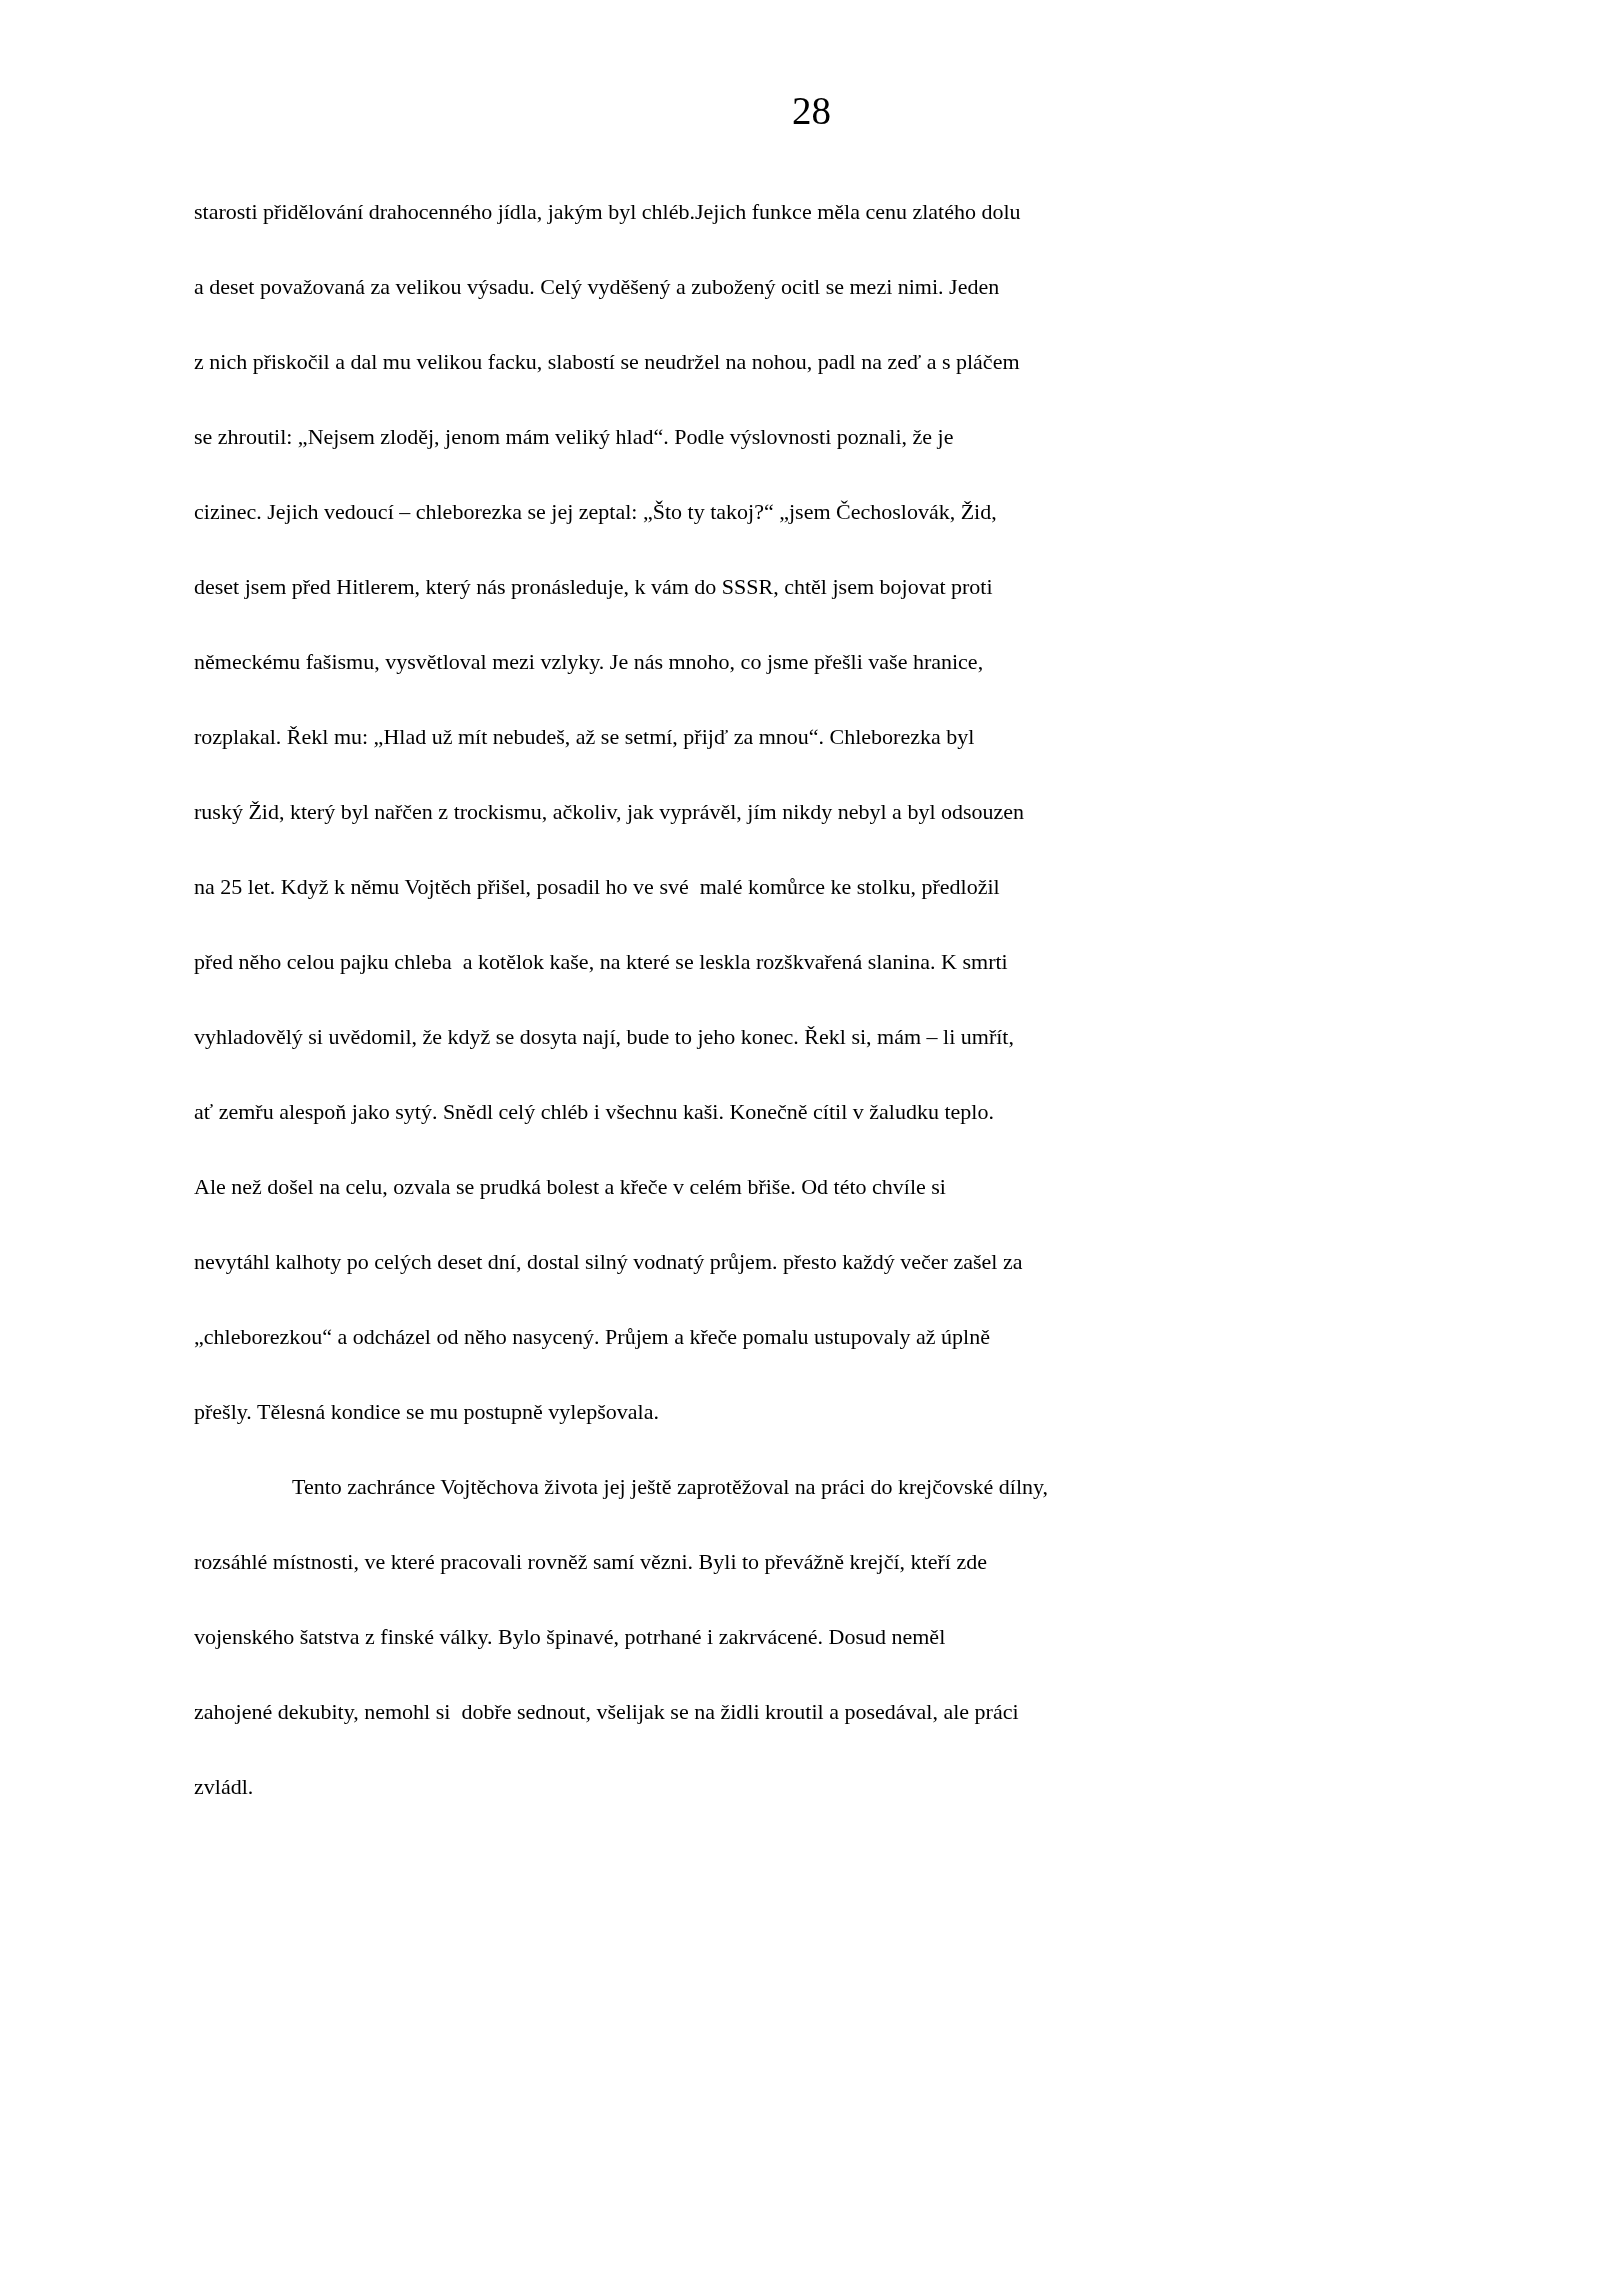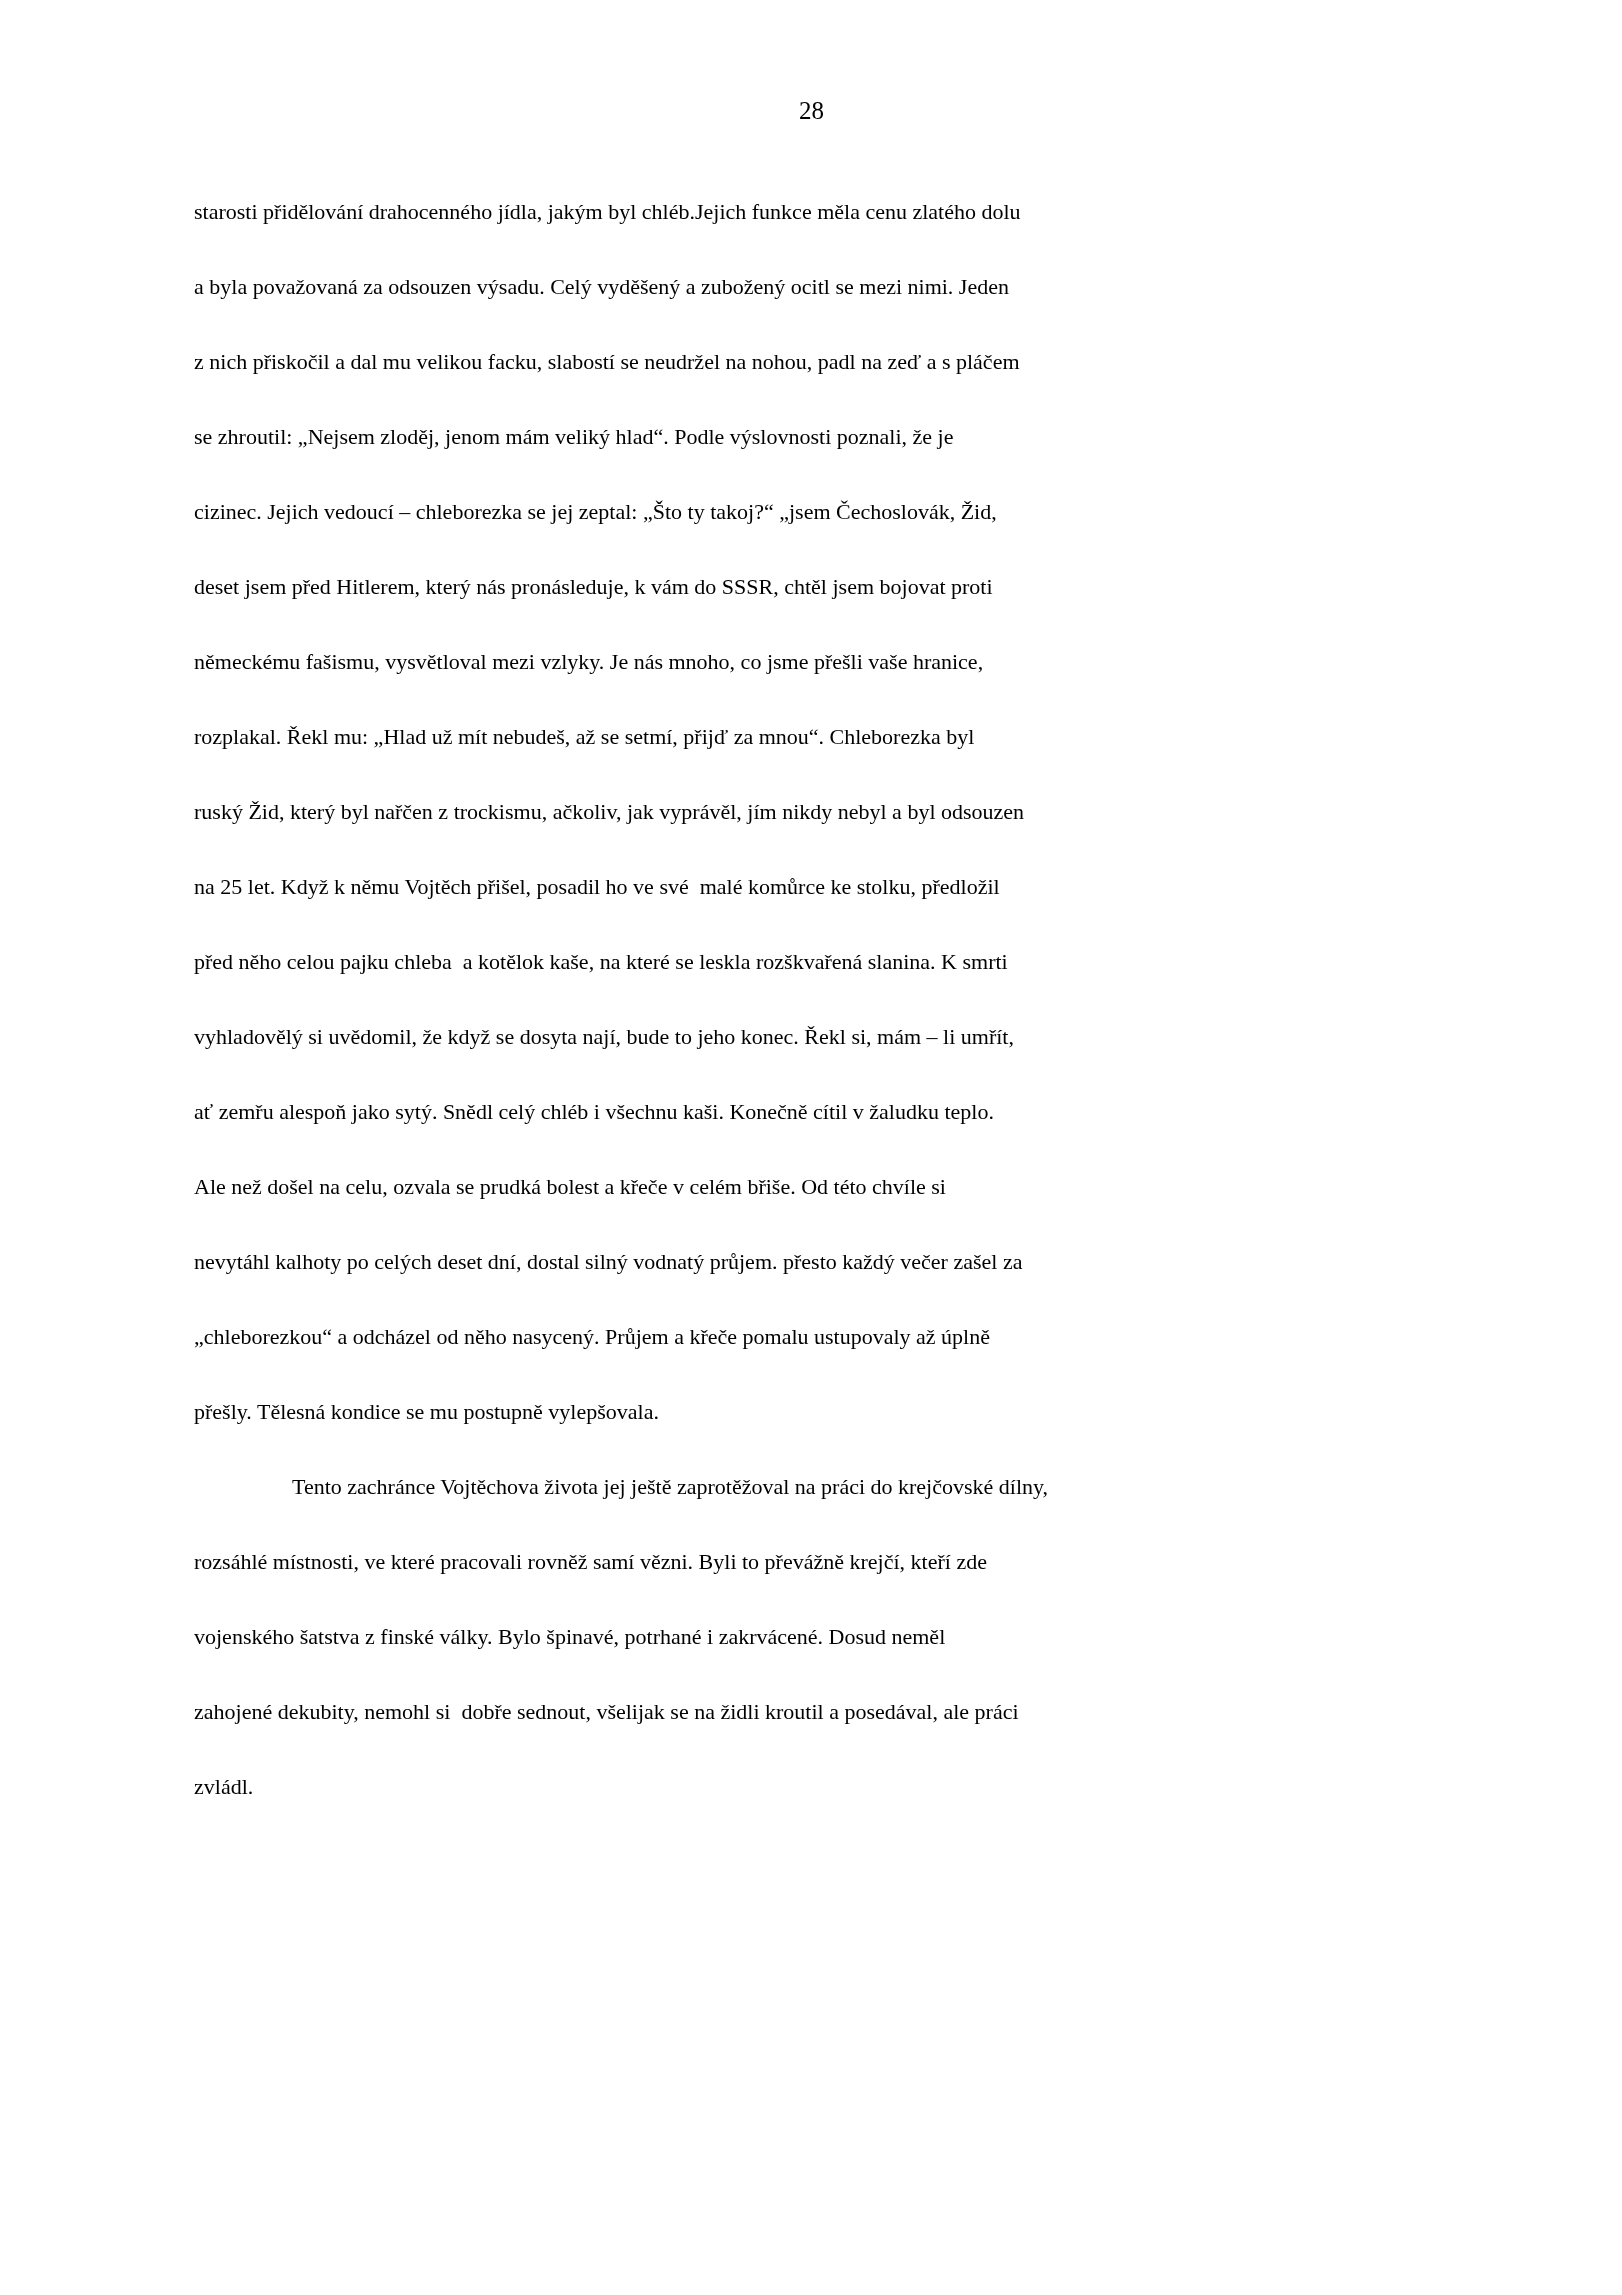--- a/index.html
+++ b/index.html
@@ -14,21 +14,21 @@
       overflow: hidden;
       font-family: "Liberation Serif", "DejaVu Serif", serif;
       color: #000000;
     }
     .page-number {
       position: absolute;
       left: 0;
       width: 1623px;
       top: 94px;
       text-align: center;
-      font-size: 25px;
+      font-size: 39px;
       line-height: 33px;
     }
     .body-text {
       position: absolute;
       left: 194px;
       top: 190px;
       width: 1256px;
     }
     .line {
       display: block;
@@ -42,21 +42,21 @@
     }
   </style>
 </head>
 <body>
 
 <div class="page-number">28</div>
 
 <div class="body-text">
   <div class="paragraph">
     <span class="line">starosti přidělování drahocenného jídla, jakým byl chléb.Jejich funkce měla cenu zlatého dolu</span>
-    <span class="line">a byla považovaná za odsouzen výsadu. Celý vyděšený a zubožený ocitl se mezi nimi. Jeden</span>
+    <span class="line">a deset považovaná za velikou výsadu. Celý vyděšený a zubožený ocitl se mezi nimi. Jeden</span>
     <span class="line">z nich přiskočil a dal mu velikou facku, slabostí se neudržel na nohou, padl na zeď a s pláčem</span>
     <span class="line">se zhroutil: „Nejsem zloděj, jenom mám veliký hlad“. Podle výslovnosti poznali, že je</span>
     <span class="line">cizinec. Jejich vedoucí – chleborezka se jej zeptal: „Što ty takoj?“ „jsem Čechoslovák, Žid,</span>
     <span class="line">deset jsem před Hitlerem, který nás pronásleduje, k vám do SSSR, chtěl jsem bojovat proti</span>
     <span class="line">německému fašismu, vysvětloval mezi vzlyky. Je nás mnoho, co jsme přešli vaše hranice,</span>
     <span class="line">rozplakal. Řekl mu: „Hlad už mít nebudeš, až se setmí, přijď za mnou“. Chleborezka byl</span>
     <span class="line">ruský Žid, který byl nařčen z trockismu, ačkoliv, jak vyprávěl, jím nikdy nebyl a byl odsouzen</span>
     <span class="line">na 25 let. Když k němu Vojtěch přišel, posadil ho ve své  malé komůrce ke stolku, předložil</span>
     <span class="line">před něho celou pajku chleba  a kotělok kaše, na které se leskla rozškvařená slanina. K smrti</span>
     <span class="line">vyhladovělý si uvědomil, že když se dosyta nají, bude to jeho konec. Řekl si, mám – li umřít,</span>

